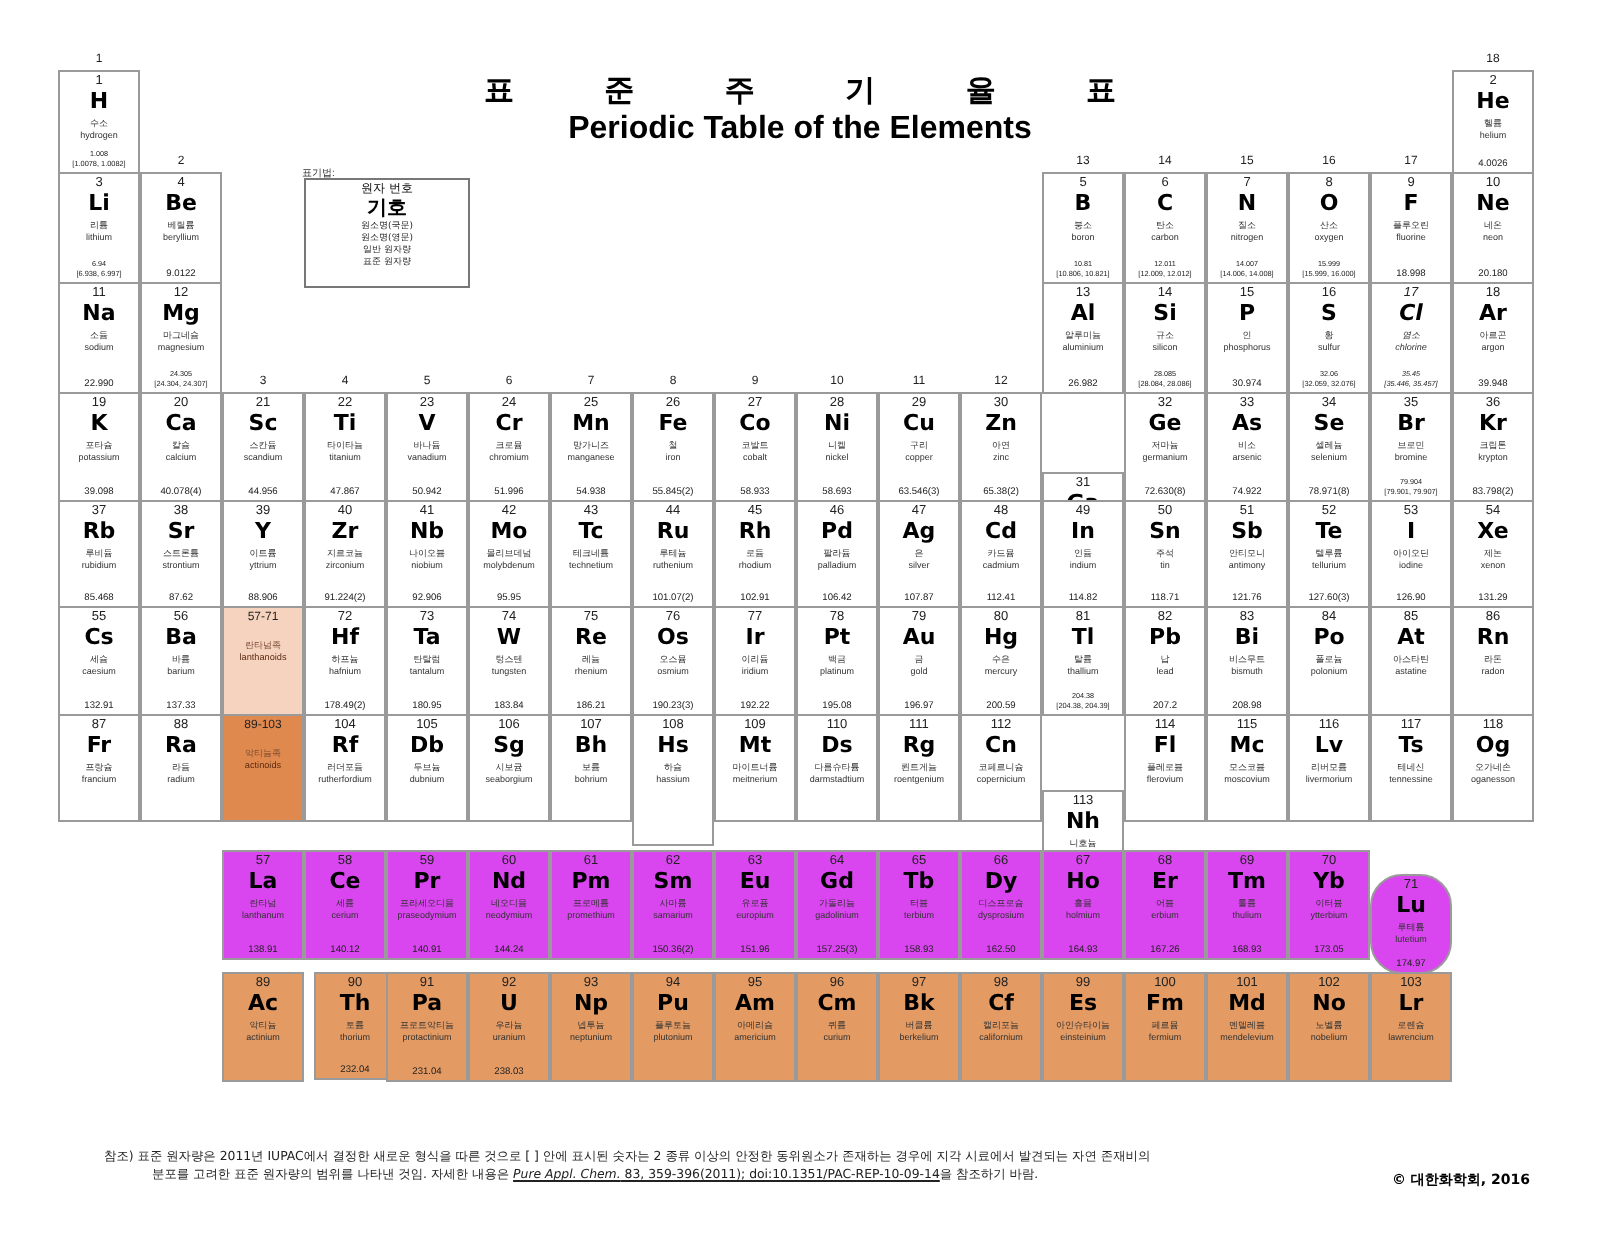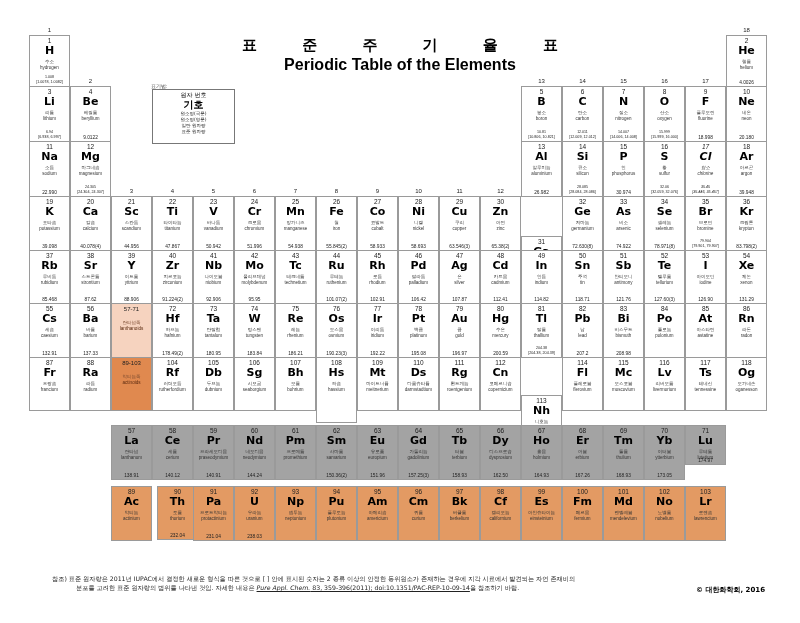--- a/index.html
+++ b/index.html
@@ -8,21 +8,21 @@
   .title-en { position:absolute; left:0; width:800px; top:56px; text-align:center; font-size:16px; font-weight:bold; font-family:"Liberation Sans", sans-serif; }
   .grp { position:absolute; font-size:6px; text-align:center; width:41px; color:#222; font-family:"Liberation Sans", sans-serif; }
   .cell { position:absolute; width:41px; box-sizing:border-box; border:1px solid #9a9a9a; background:#fff; text-align:center; font-family:"Liberation Sans", sans-serif; overflow:hidden; }
   .cell .z { font-size:6.5px; line-height:8px; margin-top:1px; color:#222; }
   .cell .s { font-size:11px; font-weight:bold; line-height:12px; font-family:"DejaVu Sans", sans-serif; }
   .cell .ko { font-size:4.5px; line-height:7px; color:#333; margin-top:1px; white-space:nowrap; }
   .cell .en { font-size:4.5px; line-height:6px; color:#333; white-space:nowrap; }
   .cell .w { position:absolute; left:0; right:0; bottom:1px; font-size:4.8px; line-height:5px; color:#222; white-space:nowrap; }
   .cell .conv { position:absolute; left:0; right:0; bottom:7px; font-size:3.6px; line-height:4px; color:#222; white-space:nowrap; }
   .cell.range .w { font-size:3.7px; }
-  .cell.lan { background:#a3a3a3; }
+  .cell.lan { background:#d946ef; }
   .cell.act { background:#e39a63; }
   .cell.lanph { background:#f6d3bf; }
   .cell.actph { background:#e0894f; }
   .cell.lanph .z, .cell.actph .z { font-size:6px; }
   .cell .series-ko { font-size:4.5px; line-height:7px; color:#7a4a30; margin-top:6px; }
   .cell .series-en { font-size:4.6px; line-height:6px; color:#5a2a10; }
   .legend-cap { position:absolute; left:151px; top:83px; font-size:5px; color:#333; font-family:"Liberation Sans", sans-serif; }
   .legend { position:absolute; left:152px; top:89px; width:83px; height:55px; border:1px solid #777; box-sizing:border-box; text-align:center; font-family:"DejaVu Sans", sans-serif; }
   .legend .l1 { font-size:6px; line-height:8px; margin-top:1px; }
   .legend .l2 { font-size:10px; font-weight:bold; line-height:12px; }
@@ -797,21 +797,21 @@
       <div class="en">thulium</div>
       <div class="w">168.93</div>
     </div>
     <div class="cell lan" style="left: 644px; top: 425px; height: 55px;">
       <div class="z">70</div>
       <div class="s">Yb</div>
       <div class="ko">이터븀</div>
       <div class="en">ytterbium</div>
       <div class="w">173.05</div>
     </div>
-    <div class="cell lan" style="left: 685px; top: 425px; height: 40px;">
+    <div class="cell lan" style="left: 685px; top: 437px; height: 50px; border-radius: 16px;">
       <div class="z">71</div>
       <div class="s">Lu</div>
       <div class="ko">루테튬</div>
       <div class="en">lutetium</div>
       <div class="w">174.97</div>
     </div>
     <div class="cell act" style="left: 111px; top: 486px; height: 55px;">
       <div class="z">89</div>
       <div class="s">Ac</div>
       <div class="ko">악티늄</div>

